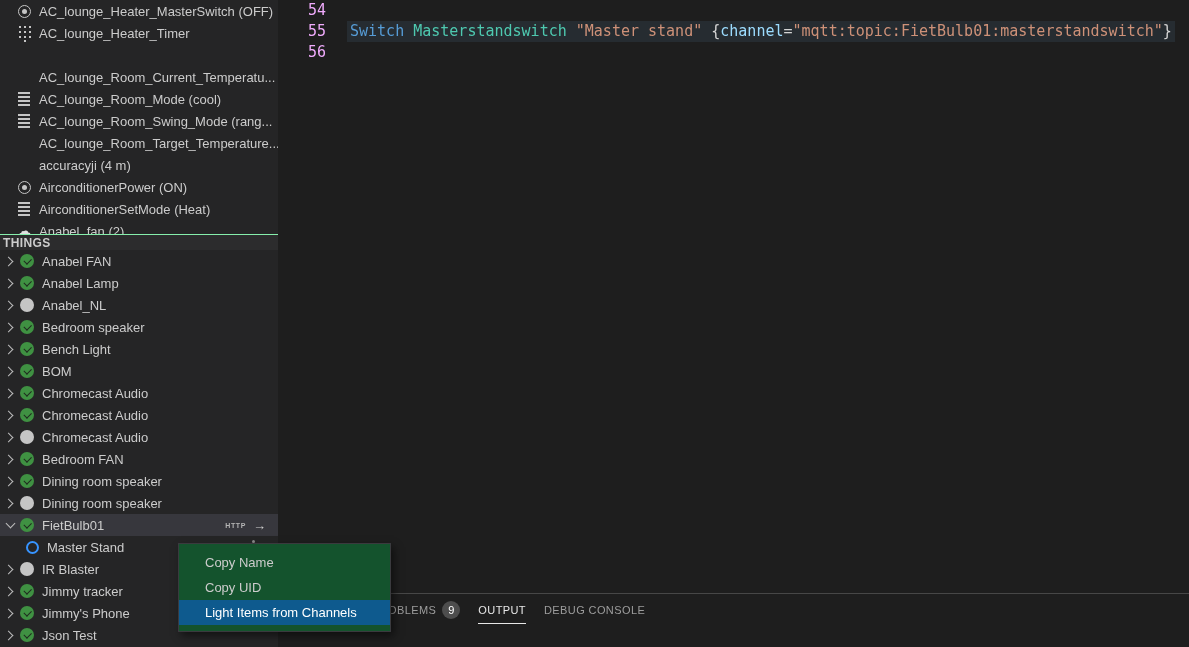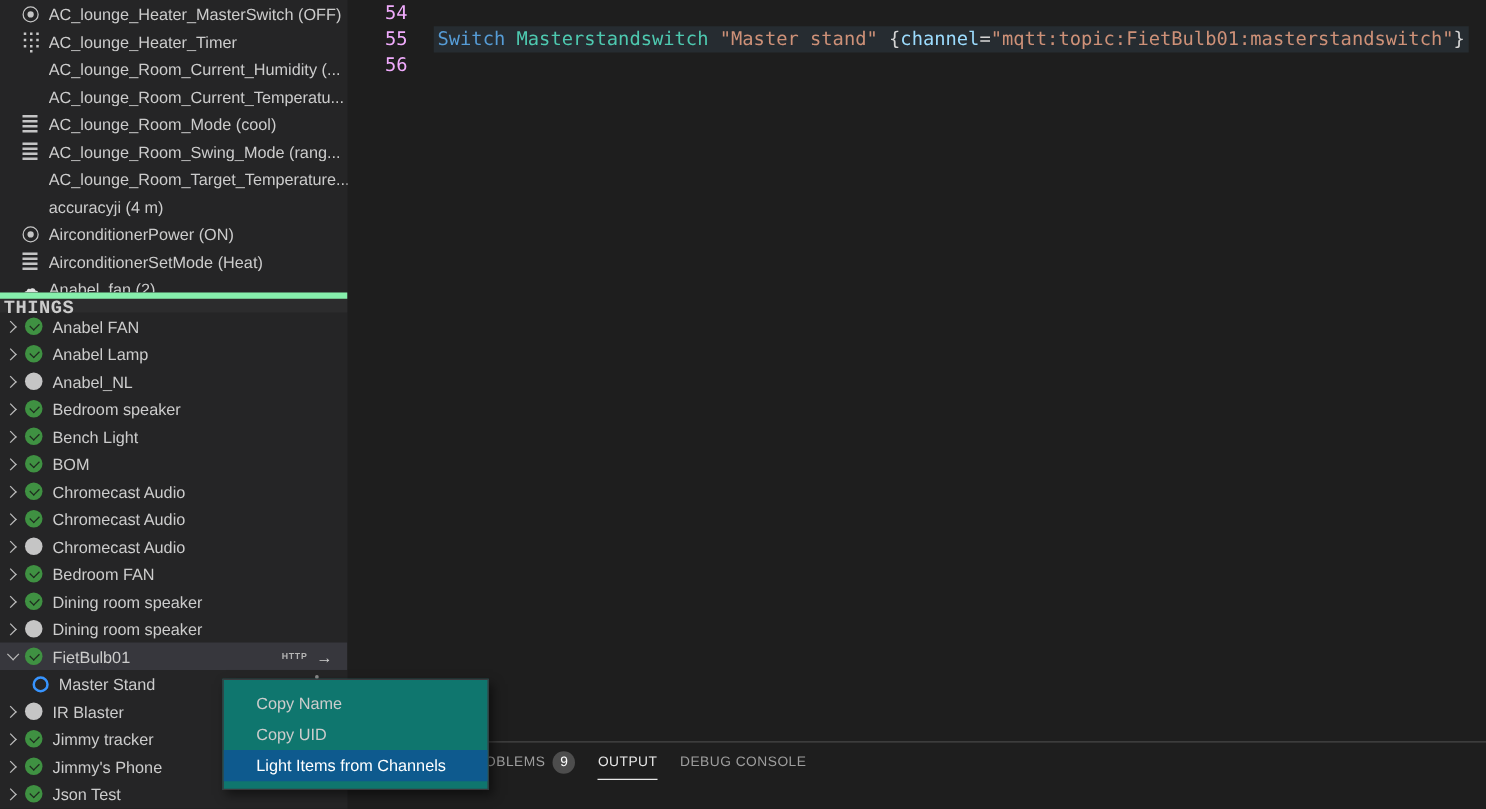--- a/index.html
+++ b/index.html
@@ -13,23 +13,23 @@
   .app { position:relative; width:1189px; height:489px; }
 
   
   .sidebar {
     position:absolute; left:0; top:0; width:278px; height:647px;
     background:#252526; overflow:hidden; z-index:2;
   }
   .items-pane { position:absolute; top:0; left:0; right:0; height:234px; overflow:hidden; }
   .things-header {
     position:absolute; top:234px; left:0; right:0; height:16px;
-    background:#2c2c2d; border-top:5px solid #86efac;
-    color:#cccccc; font-size:15px; font-weight:bold; letter-spacing:.4px;
-    line-height:16px; padding-left:3px;font-family:Liberation Mono, monospace;
+    background:#2c2c2d; border-top:1px solid #86efac;
+    color:#cccccc; font-size:12px; font-weight:bold; letter-spacing:.4px;
+    line-height:16px; padding-left:3px;
   }
   .things-pane { position:absolute; top:250px; left:0; right:0; bottom:0; overflow:hidden; }
 
   .row {
     height:22px; display:flex; align-items:center;
     font-size:13px; color:#cccccc; white-space:nowrap; overflow:hidden;
   }
   .items-pane .row { padding-left:16px; }
   .things-pane .row { padding-left:2px; }
   .row.selected { background:#37373d; }
@@ -97,21 +97,21 @@
   .tab-label { font-size:11px; letter-spacing:.4px; color:#9d9d9d; position:relative; }
   .tab.active .tab-label { color:#e7e7e7; }
   .tab.active .tab-label::after { content:''; position:absolute; left:0; right:0; bottom:-8px;
     height:1px; background:#e7e7e7; }
   .tab-badge { margin-left:6px; width:18px; height:18px; border-radius:50%;
     background:#4d4d4d; color:#ffffff; font-size:11px;
     display:flex; align-items:center; justify-content:center; }
 
   
   .context-menu { position:absolute; left:178px; top:543px; width:213px; z-index:10;
-    background:#0f766e; border:1px solid #3a3a3e; padding:6px 0;
+    background:#14532d; border:1px solid #3a3a3e; padding:6px 0;
     box-shadow:3px 4px 8px rgba(0,0,0,.5); }
   .menu-item { height:25px; line-height:25px; padding-left:26px;
     font-size:13px; color:#cccccc; white-space:nowrap; }
   .menu-item.highlighted { background:#0e5a8e; color:#ffffff; }
 </style>
 </head>
 <body>
 
 <div class="app">
 
@@ -120,21 +120,20 @@
         <div class="row">
           <span class="ico ico-record"></span>
           <span class="lbl">AC_lounge_Heater_MasterSwitch (OFF)</span>
         </div>
         <div class="row">
           <span class="ico ico-keypad"></span>
           <span class="lbl">AC_lounge_Heater_Timer</span>
         </div>
         <div class="row">
           <span class="ico ico-none"></span>
-          <span class="lbl">AC_lounge_Room_Current_Humidity (...</span>
         </div>
         <div class="row">
           <span class="ico ico-none"></span>
           <span class="lbl">AC_lounge_Room_Current_Temperatu...</span>
         </div>
         <div class="row">
           <span class="ico ico-list"></span>
           <span class="lbl">AC_lounge_Room_Mode (cool)</span>
         </div>
         <div class="row">

